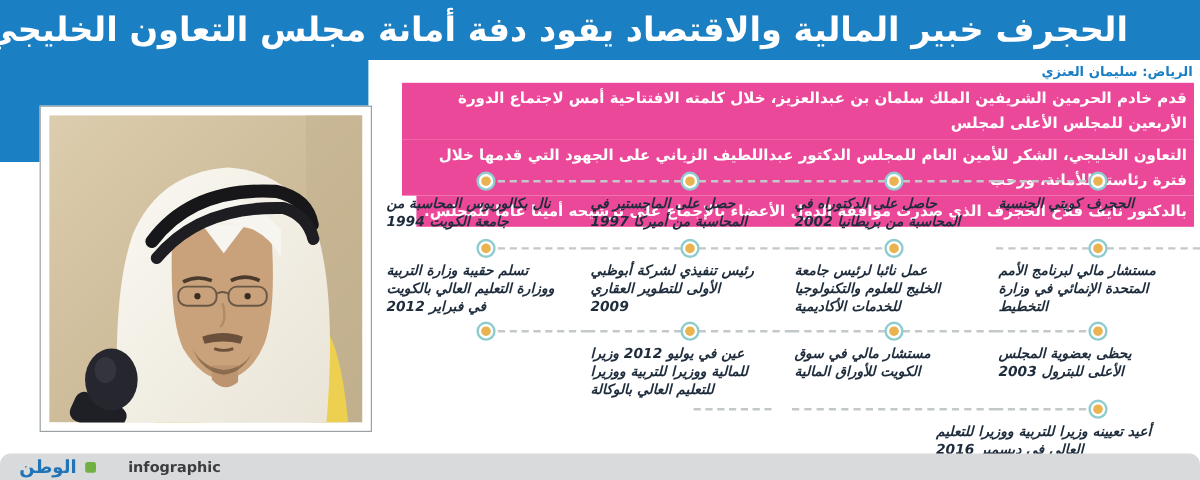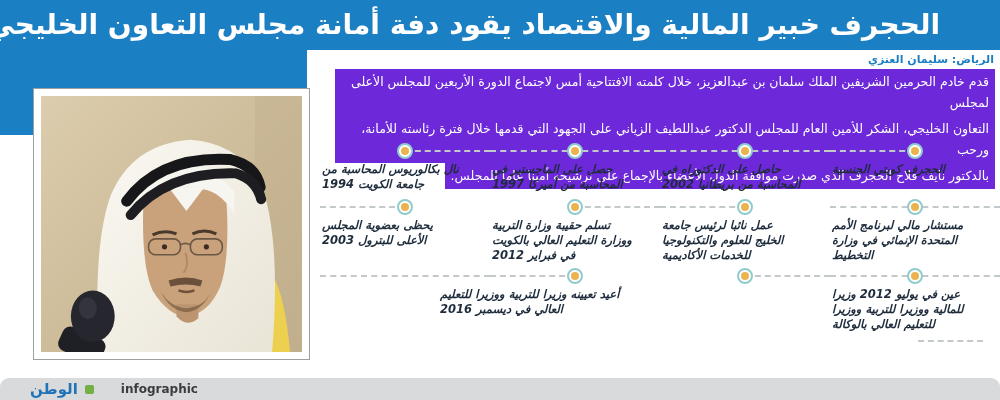--- a/index.html
+++ b/index.html
@@ -11,21 +11,21 @@
   .left-ext   { position:absolute; left:0; top:0; width:307px; height:135px; background:#1b7fc4; }
   .title { position:absolute; left:0; top:0; width:940px; height:50px; line-height:50px;
            color:#fff; font-weight:bold; font-size:28px; direction:rtl;
            white-space:nowrap; z-index:3; }
 
   
   .byline { position:absolute; top:53px; right:6px; color:#1b7fc4; font-size:11px; font-weight:bold;
             direction:rtl; z-index:2; }
   .lede { position:absolute; top:69px; right:5px; width:660px; text-align:right; direction:rtl; z-index:2; }
   .lede .pline { line-height:21px; }
-  .lede .hl { display:inline-block; background:#6d28d9; color:#fff; font-weight:normal; font-size:12.5px;
+  .lede .hl { display:inline-block; background:#ec4899; color:#fff; font-weight:bold; font-size:12.5px;
               padding:2px 6px 3px 6px; }
 
   
   .photo-frame { position:absolute; left:33px; top:88px; width:277px; height:272px;
                  background:#fff; border:1px solid #9aa0a4; padding:7px; z-index:4; }
   .photo-frame svg { display:block; width:100%; height:100%; }
 
   
   .timeline { position:absolute; left:320px; top:140px; width:680px; height:238px;
               display:grid; grid-template-columns:repeat(4,170px); grid-template-rows:56px 69px 65px auto;
@@ -39,21 +39,21 @@
   .dash.end-right { left:0; right:50%; }    
   .dash.end-left  { left:50%; right:0; }    
   .dash.stub      { left:52%; right:10%; }
   .marker { position:absolute; top:3px; left:50%; margin-left:-8px; width:16px; height:16px;
             border-radius:50%; background:#fff; border:2px solid #8fccce; z-index:2; }
   .marker::after { content:""; position:absolute; left:2px; top:2px; right:2px; bottom:2px;
                    border-radius:50%; background:#eab34f; }
 
   
   .footer { position:absolute; left:0; bottom:0; width:1000px; height:22px; background:#d9dadb;
-            border-radius:9px 9px 0 0; display:flex; align-items:center; padding-left:30px; z-index:5; }
+            border-radius:9px 9px 0 0; display:flex; align-items:center; padding-left:16px; z-index:5; }
   .logo-wrap { display:flex; align-items:center; gap:7px; }
   .logo-accent { width:9px; height:9px; background:#72b043; border-radius:2px; display:inline-block; }
   .logo-ar { color:#2173b8; font-weight:bold; font-size:15px; line-height:1; direction:rtl; }
   .footer-label { color:#3a3d40; font-size:12px; font-weight:bold; letter-spacing:0;margin-left:20px; }
 </style>
 </head>
 <body>
 
 <div class="canvas">
 
@@ -151,29 +151,39 @@
       <span class="dash"></span>
       <span class="marker"></span>
       <span class="txt">مستشار مالي لبرنامج الأمم المتحدة الإنمائي في وزارة التخطيط</span>
     </div>
     <div class="cell">
       <span class="dash end-right"></span>
       <span class="marker"></span>
       <span class="txt">عمل نائبا لرئيس جامعة الخليج للعلوم والتكنولوجيا للخدمات الأكاديمية</span>
     </div>
     <div class="cell">
+      <span class="dash"></span>
+      <span class="marker"></span>
+      <span class="txt">رئيس تنفيذي لشركة أبوظبي الأولى للتطوير العقاري 2009</span>
+    </div>
+    <div class="cell">
       <span class="dash end-left"></span>
       <span class="marker"></span>
       <span class="txt">تسلم حقيبة وزارة التربية ووزارة التعليم العالي بالكويت في فبراير 2012</span>
     </div>
 
     <div class="cell">
       <span class="dash end-right"></span>
       <span class="marker"></span>
       <span class="txt">يحظى بعضوية المجلس الأعلى للبترول 2003</span>
+    </div>
+    <div class="cell">
+      <span class="dash"></span>
+      <span class="marker"></span>
+      <span class="txt">مستشار مالي في سوق الكويت للأوراق المالية</span>
     </div>
     <div class="cell">
       <span class="dash"></span>
       <span class="marker"></span>
       <span class="txt">عين في يوليو 2012 وزيرا للمالية ووزيرا للتربية ووزيرا للتعليم العالي بالوكالة</span>
     </div>
     <div class="cell">
       <span class="dash end-left"></span>
       <span class="marker"></span>
     </div>

